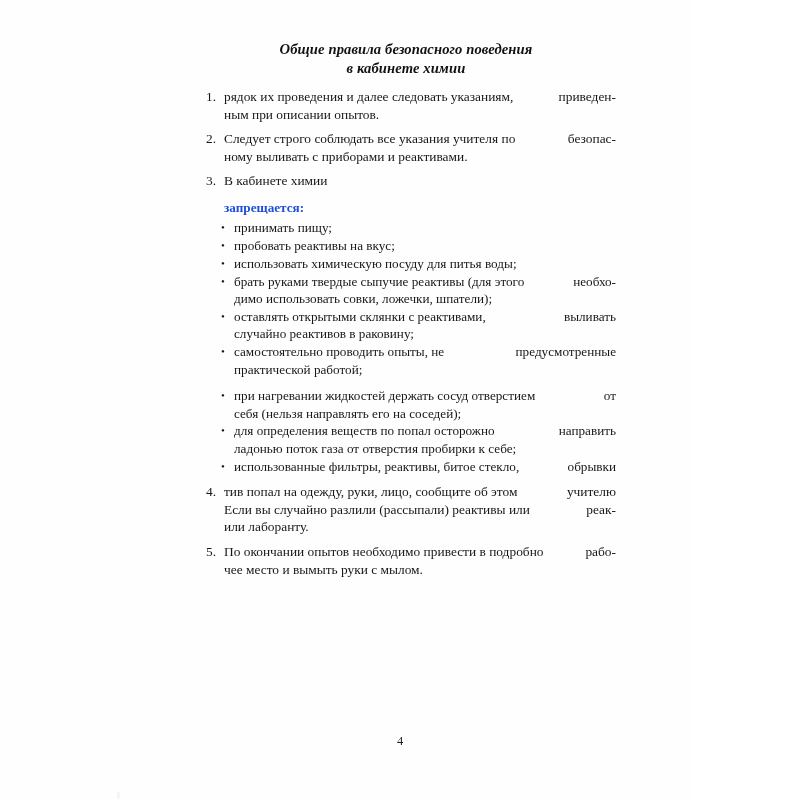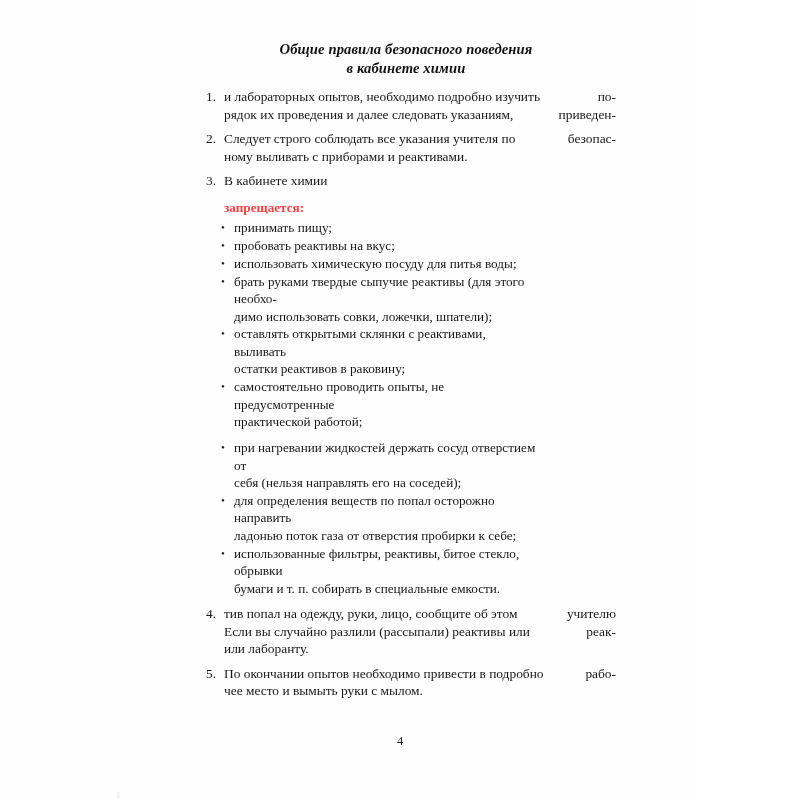--- a/index.html
+++ b/index.html
@@ -87,21 +87,21 @@
   .subsec {
     margin-top: 9px;
     margin-bottom: 2px;
   }
   .subhead {
     font-weight: bold;
     font-size: 13.2px;
     line-height: 18px;
     padding-left: 28px;
     margin: 0 0 2px 0;
-    color: #ef4444;
+    color: #1d4ed8;
   }
   .bullet-list {
     margin: 0;
     padding: 0;
     list-style: none;
   }
   .bullet-item {
     position: relative;
     padding-left: 38px;
     font-size: 13.2px;
@@ -115,21 +115,21 @@
     top: 0;
     font-size: 11px;
     line-height: 17.4px;
   }
   .bullet-item .line {
     display: block;
     white-space: nowrap;
   }
   .bullet-item .line.spread {
     display: flex;
-    flex-direction: column;
+    justify-content: space-between;
   }
   .bullet-item .line.spread > span { white-space: pre; }
   .gap-before { margin-top: 8px; }
 
   
   .page-number {
     position: absolute;
     left: 0;
     top: 734px;
     width: 800px;
@@ -158,27 +158,24 @@
 
     <h1 class="doc-title">
       <span class="tline">Общие правила безопасного поведения</span>
       <span class="tline">в кабинете химии</span>
     </h1>
 
     <ol class="num-list" id="list-head">
         <li class="num-item">
           <span class="num">1.</span>
           <span class="line spread">
-            <span>и лабораторных опытов, необходимо подробно изучить</span>
-            <span>по-</span>
-          </span>
-          <span class="line spread">
             <span>рядок их проведения и далее следовать указаниям,</span>
             <span>приведен-</span>
           </span>
+          <span class="line">ным при описании опытов.</span>
         </li>
         <li class="num-item">
           <span class="num">2.</span>
           <span class="line spread">
             <span>Следует строго соблюдать все указания учителя по</span>
             <span>безопас-</span>
           </span>
           <span class="line">ному выливать с приборами и реактивами.</span>
         </li>
         <li class="num-item">
@@ -210,21 +207,21 @@
                 <span>необхо-</span>
               </span>
               <span class="line">димо использовать совки, ложечки, шпатели);</span>
             </li>
             <li class="bullet-item">
               <span class="dot">•</span>
               <span class="line spread">
                 <span>оставлять открытыми склянки с реактивами,</span>
                 <span>выливать</span>
               </span>
-              <span class="line">остатки реактивов в раковину;</span>
+              <span class="line">случайно реактивов в раковину;</span>
             </li>
             <li class="bullet-item">
               <span class="dot">•</span>
               <span class="line spread">
                 <span>самостоятельно проводить опыты, не</span>
                 <span>предусмотренные</span>
               </span>
               <span class="line">практической работой;</span>
             </li>
           </ul>
@@ -246,21 +243,20 @@
                 <span>направить</span>
               </span>
               <span class="line">ладонью поток газа от отверстия пробирки к себе;</span>
             </li>
             <li class="bullet-item">
               <span class="dot">•</span>
               <span class="line spread">
                 <span>использованные фильтры, реактивы, битое стекло,</span>
                 <span>обрывки</span>
               </span>
-              <span class="line">бумаги и т. п. собирать в специальные емкости.</span>
             </li>
           </ul>
         </div>
       </div>
 
     <ol class="num-list gap-before" id="list-tail">
         <li class="num-item">
           <span class="num">4.</span>
           <span class="line spread">
             <span>тив попал на одежду, руки, лицо, сообщите об этом</span>

